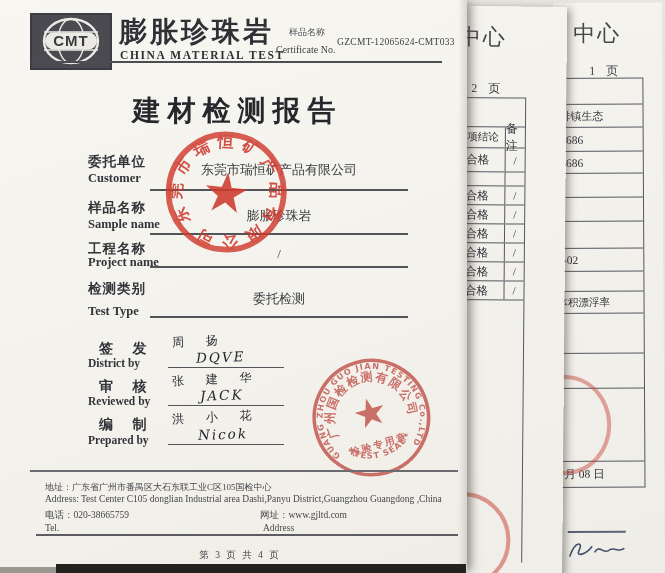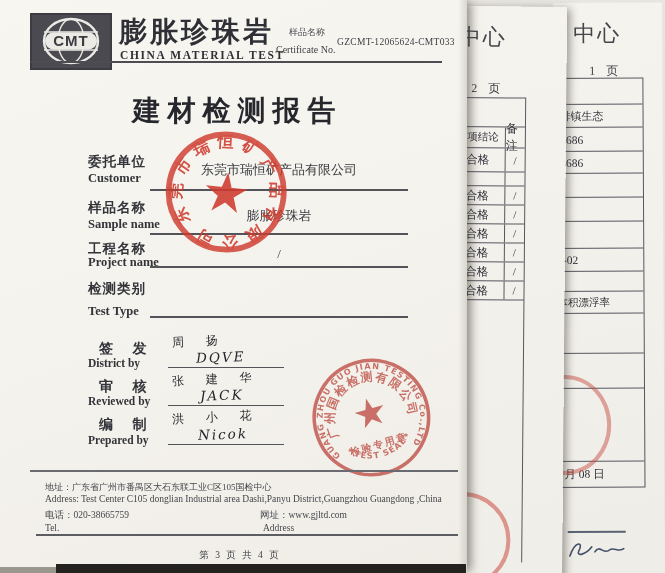--- a/index.html
+++ b/index.html
@@ -107,20 +107,21 @@
     <div class="abs f-value" style="top:207px">膨胀珍珠岩</div>
     <div class="abs f-label-en" style="top:217px">Sample name</div>
     <div class="abs f-line" style="top:233px"></div>
 
     <div class="abs f-label-cn" style="top:240px">工程名称</div>
     <div class="abs f-value" style="top:246px">/</div>
     <div class="abs f-label-en" style="top:255px">Project name</div>
     <div class="abs f-line" style="top:266px"></div>
 
     <div class="abs f-label-cn" style="top:280px">检测类别</div>
+    <div class="abs f-value" style="top:290px">委托检测</div>
     <div class="abs f-label-en" style="top:304px">Test Type</div>
     <div class="abs f-line" style="top:316px"></div>
 
     <div class="abs hw-cn" style="left:172px;top:333px">周 扬</div>
     <div class="abs s-label-cn" style="top:340px">签 发</div>
     <div class="abs hw-en" style="left:196px;top:349px">DQVE</div>
     <div class="abs s-label-en" style="top:357px">District by</div>
     <div class="abs s-line" style="top:367px"></div>
 
     <div class="abs hw-cn" style="left:172px;top:371px">张 建 华</div>

